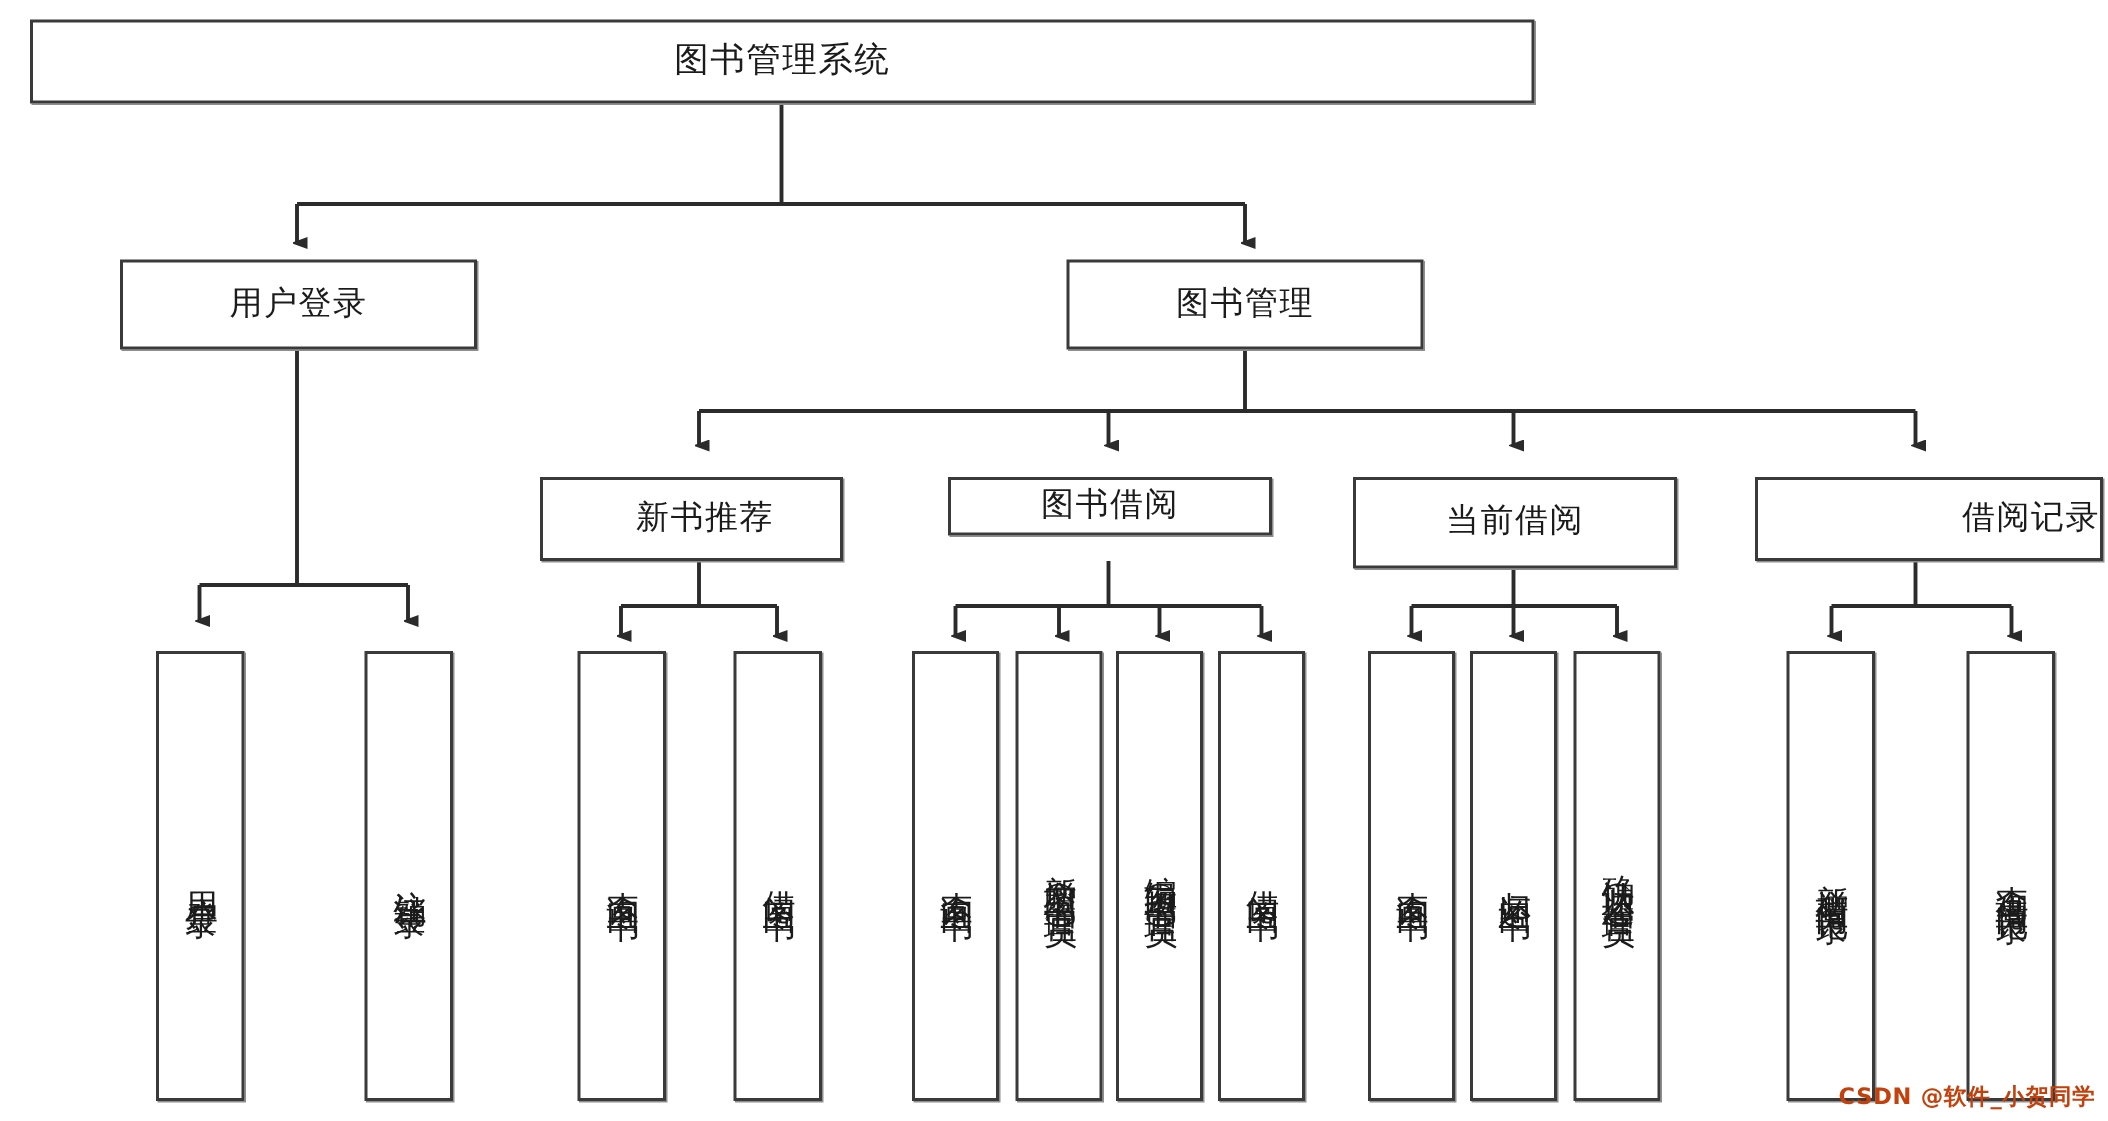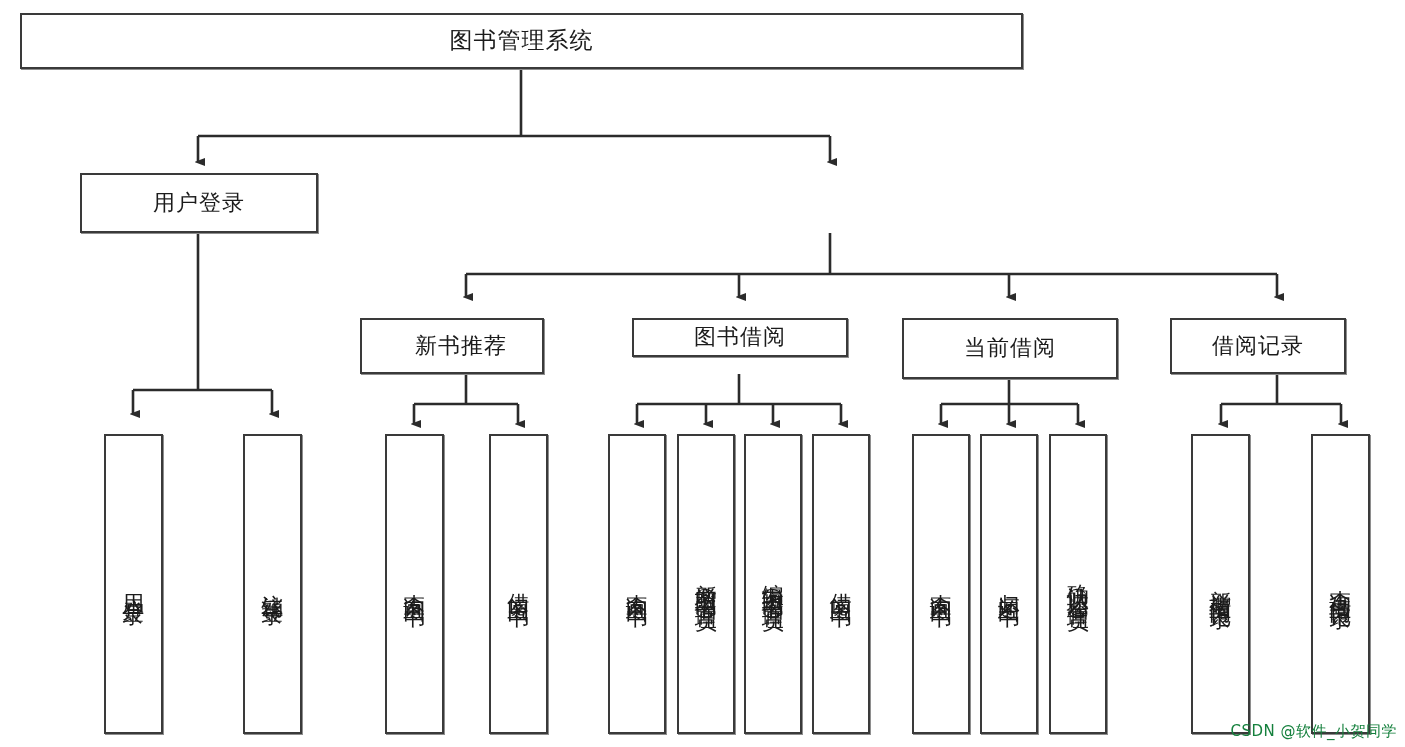--- a/index.html
+++ b/index.html
@@ -50,23 +50,24 @@
     line-height:1.25;
     letter-spacing:4px;
     white-space:nowrap;
     text-align:center;
   }
   .watermark{
     position:absolute;
     right:8px;
     bottom:6px;
     font-size:15px;
-    color:#15803d;
+    color:#c2410c;
     letter-spacing:0.5px;
     white-space:nowrap;
+    font-weight:bold;
   }
 </style>
 </head>
 <body>
 
 <div id="canvas">
 
   <svg class="wires" viewBox="0 0 1405 747" width="1405" height="747" xmlns="http://www.w3.org/2000/svg">
     <defs>
       <marker id="arrow" markerWidth="10" markerHeight="10" refX="4" refY="7" orient="auto" markerUnits="userSpaceOnUse">
@@ -117,31 +118,34 @@
     </g>
   </svg>
 
   <div class="node horiz root" style="left:20px; top:13px; width:1003px; height:56px;">
     <span class="label">图书管理系统</span>
   </div>
 
   <div class="node horiz" style="left:80px; top:173px; width:238px; height:60px;">
     <span class="label">用户登录</span>
   </div>
+  <div class="node horiz" style="left:711px; top:173px; width:238px; height:60px;">
+    <span class="label">图书管理</span>
+  </div>
 
-  <div class="node horiz" style="left:360px; top:318px; width:184px; height:56px;padding-left:18px;">
+  <div class="node horiz" style="left:360px; top:318px; width:202px; height:56px;padding-left:18px;">
     <span class="label">新书推荐</span>
   </div>
   <div class="node horiz" style="left:632px; top:318px; width:216px; height:39px;">
     <span class="label">图书借阅</span>
   </div>
   <div class="node horiz" style="left:902px; top:318px; width:216px; height:61px;">
     <span class="label">当前借阅</span>
   </div>
-  <div class="node horiz" style="left:1170px; top:318px; width:176px; height:56px;">
+  <div class="node horiz" style="left:1170px; top:318px; width:232px; height:56px;justify-content:flex-end;">
     <span class="label">借阅记录</span>
   </div>
 
   <div class="node vert" style="left:104px; top:434px; width:59px; height:300px;">
     <span class="label">用户登录</span>
   </div>
   <div class="node vert" style="left:243px; top:434px; width:59px; height:300px;">
     <span class="label">注销登录</span>
   </div>
 

